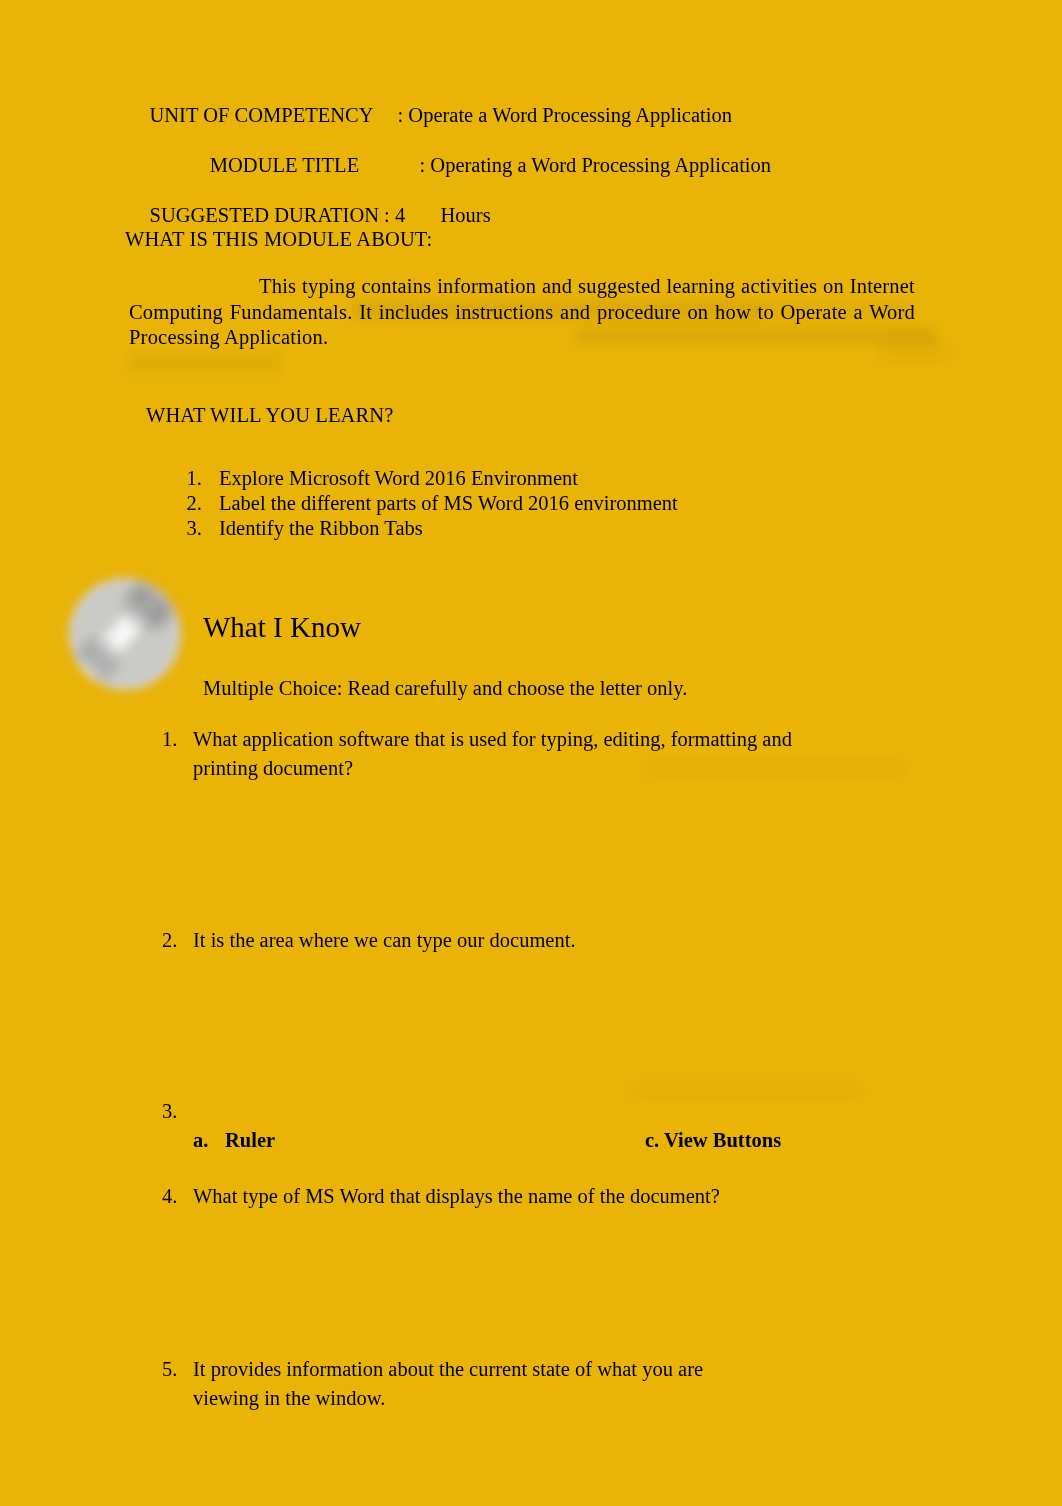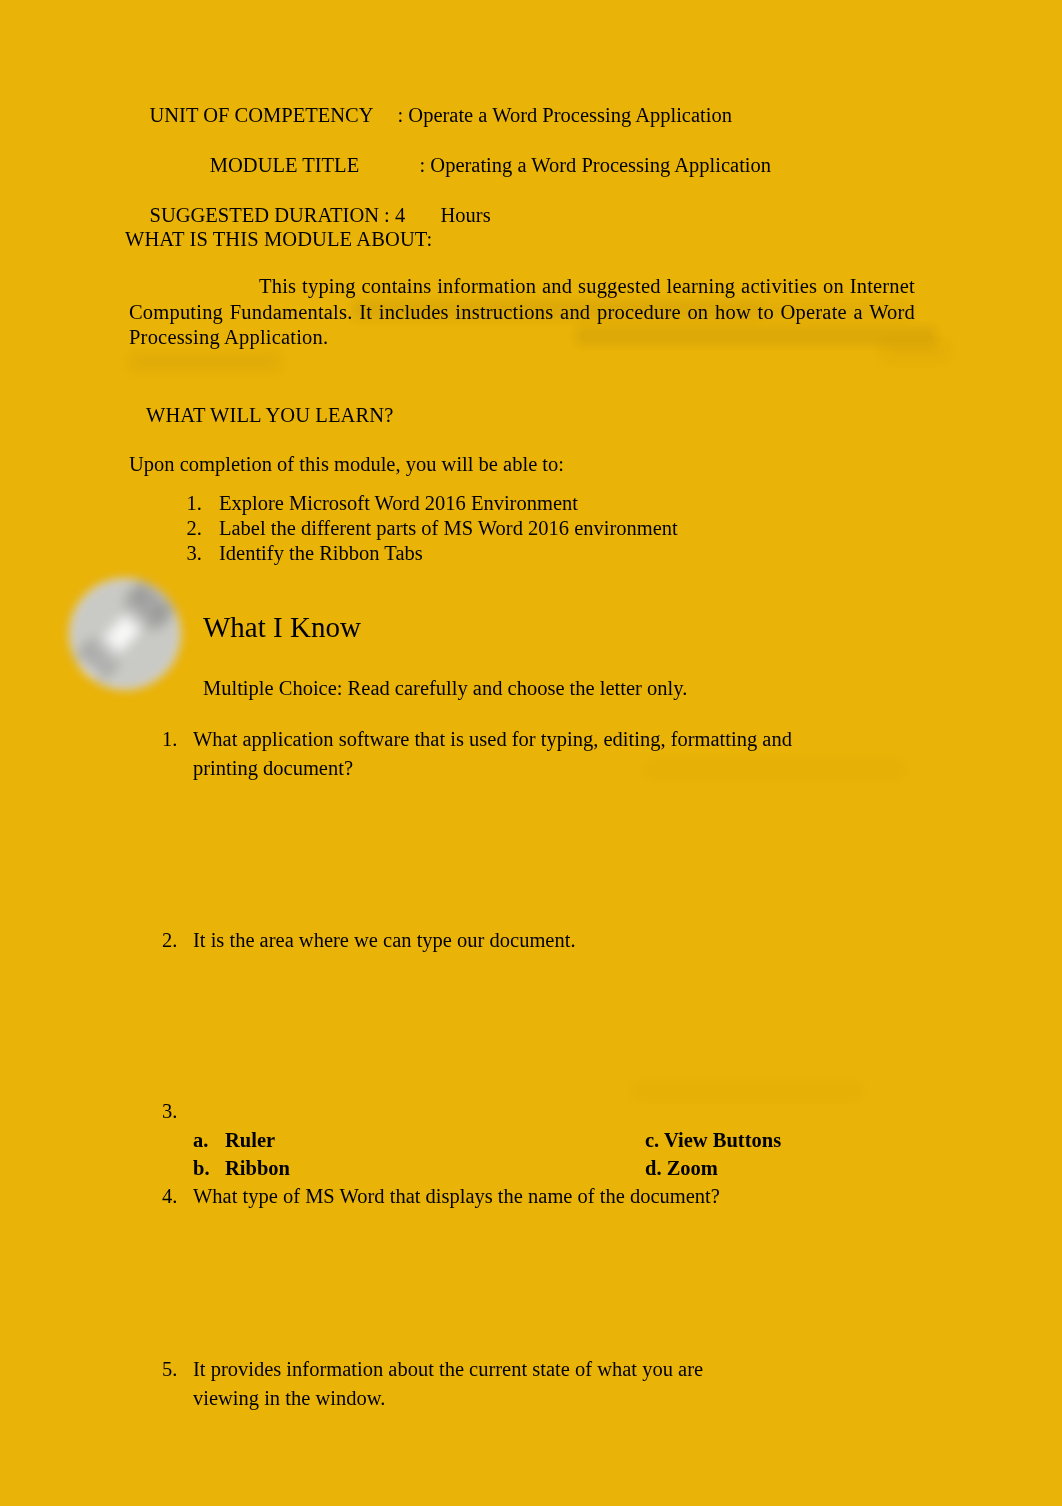--- a/index.html
+++ b/index.html
@@ -209,21 +209,20 @@
   <div class="smudge light" style="left:129px; top:352px; width:152px; height:20px;"></div>
   <div class="smudge faint" style="left:880px; top:340px; width:70px; height:22px;"></div>
 
   <div class="intro">
     <span class="seg">This typing contains information and suggested learning activities on </span><span class="seg">Internet Computing Fundamentals</span><span class="seg">. It includes instructions and procedure on how to </span><span class="seg">Operate a Word Processing Application</span><span class="seg">.</span>
   </div>
 
   <div class="line" style="left:146px; top:402px;">WHAT WILL YOU LEARN?</div>
 
   <div class="objectives">
-    <span class="lead">Upon completion of this module, you will be able to:</span>
     <ol>
       <li>Explore Microsoft Word 2016 Environment</li>
       <li>Label the different parts of MS Word 2016 environment</li>
       <li>Identify the Ribbon Tabs</li>
     </ol>
   </div>
 
   <div class="wik-icon"></div>
   <div class="wik-title">What I Know</div>
   <div class="wik-sub">Multiple Choice: Read carefully and choose the letter only.</div>
@@ -245,24 +244,20 @@
 
     <div class="q" style="top:1097px;">
       <span class="num">3.</span>
     </div>
 
     <div class="opts" style="top:1126px;">
       <div class="opt-row">
         <span class="opt-left"><span class="ol-key">a.</span><span>Ruler</span></span>
         <span class="opt-right">c. View Buttons</span>
       </div>
-      <div class="opt-row">
-        <span class="opt-left"><span class="ol-key">b.</span><span>Ribbon</span></span>
-        <span class="opt-right">d. Zoom</span>
-      </div>
     </div>
 
     <div class="q" style="top:1182px;">
       <span class="num">4.</span>
       <span class="qtext">What type of MS Word that displays the name of the document?</span>
     </div>
 
     <div class="q" style="top:1355px;">
       <span class="num">5.</span>
       <span class="qtext" style="width:545px;">It provides information about the current state of what you are viewing in the window.</span>

